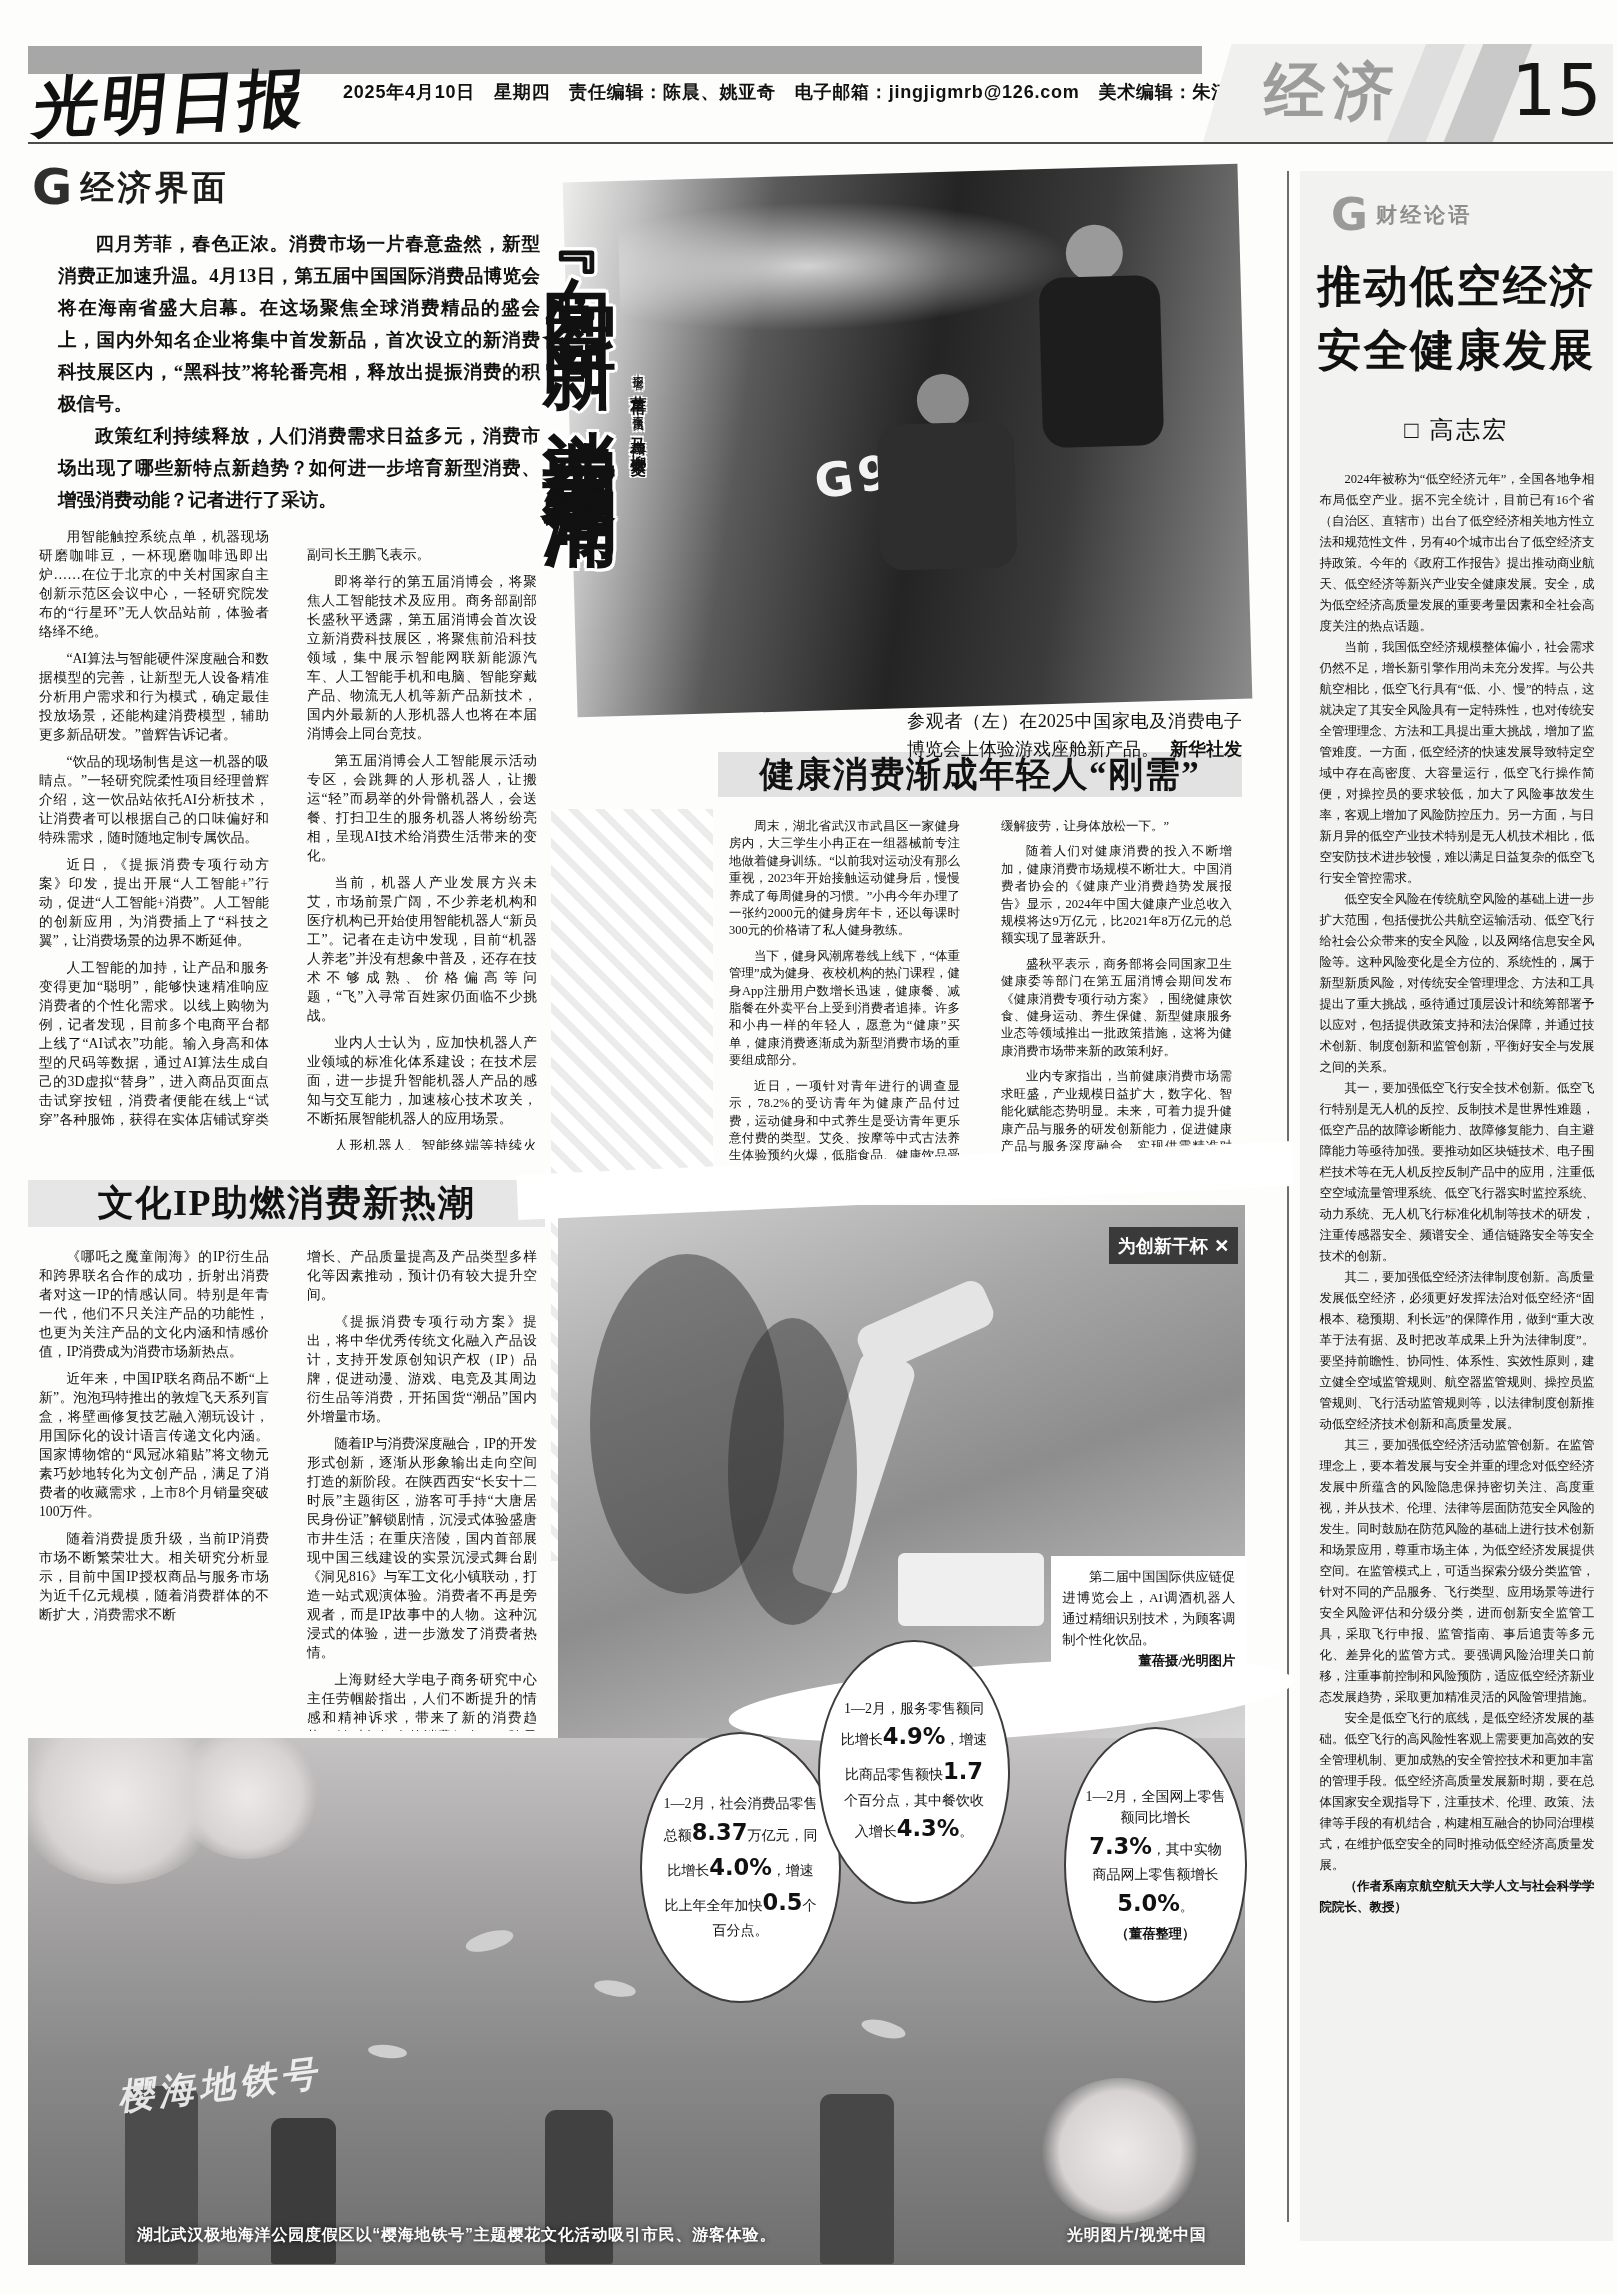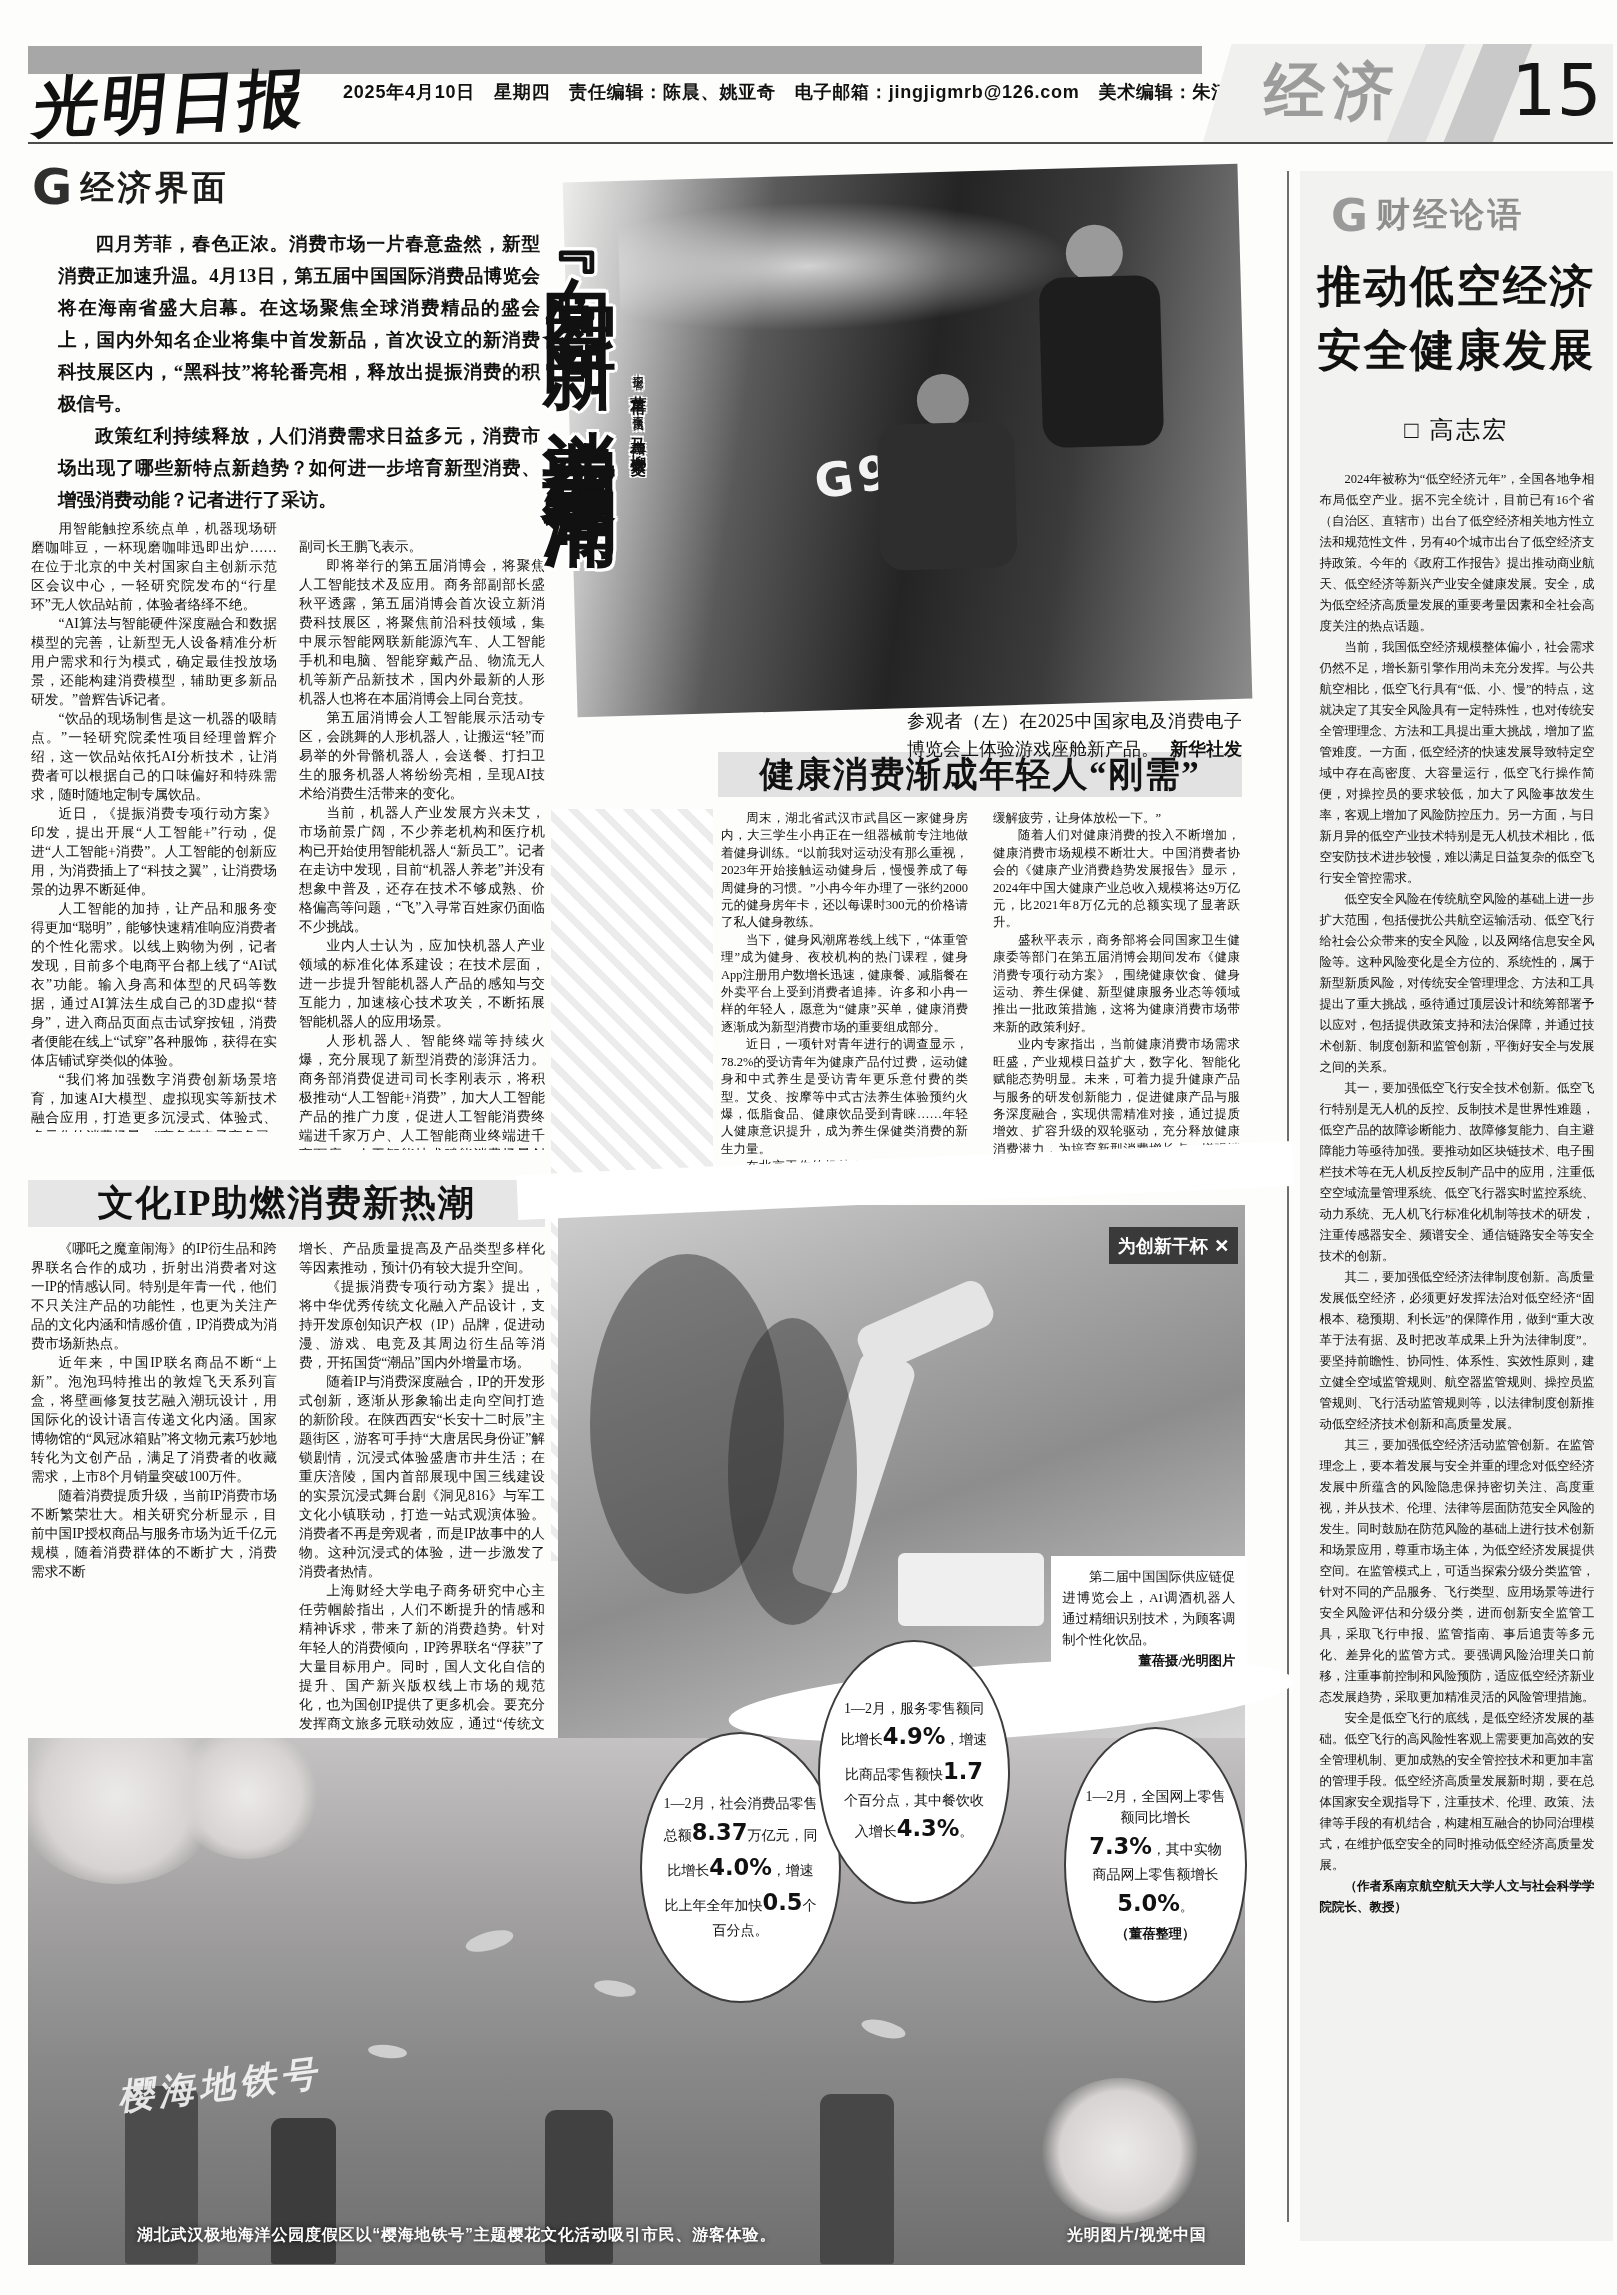--- a/index.html
+++ b/index.html
@@ -27,21 +27,21 @@
   .glogo{font-family:"DejaVu Sans",sans-serif;font-weight:bold;line-height:1;}
   .tagtext{font-weight:bold;letter-spacing:3.2px;font-family:"Liberation Sans","DejaVu Sans",sans-serif;}
 
   
   .intro{left:58px;top:228px;width:482px;font-size:18.6px;line-height:32px;font-weight:600;text-align:justify;}
   .intro p{margin:0;text-indent:2em;}
 
   
   .band{background:#e6e6e6;display:flex;align-items:center;justify-content:center;
         font-weight:bold;letter-spacing:1.6px;}
-  .cols p{margin:0;text-indent:2em;}
+  .cols p{margin:8px;text-indent:2em;}
   .cols{text-align:justify;overflow:hidden;}
   .a12{font-size:13.7px;line-height:19px;}
   .a3{font-size:12.5px;line-height:17.4px;}
 
   
   .stripebg{background:repeating-linear-gradient(45deg,#ececec 0 7.3px,#ffffff 7.3px 19.4px);}
   .vhead{writing-mode:vertical-rl;font-size:74px;font-weight:900;letter-spacing:11.3px;line-height:1.15;
          text-shadow:-2.4px -2.4px 0 #fff,2.4px -2.4px 0 #fff,-2.4px 2.4px 0 #fff,2.4px 2.4px 0 #fff,
                      -3.2px 0 0 #fff,3.2px 0 0 #fff,0 -3.2px 0 #fff,0 3.2px 0 #fff;z-index:7;}
   .byline{writing-mode:vertical-rl;z-index:7;line-height:1.2;
@@ -244,21 +244,21 @@
     <div class="inner">
       <span>1—2月，全国网上零售额同比增长</span><span class="num">7.3%</span><span>，其中实物商品网上零售额增长</span><span class="num">5.0%</span><span>。</span>
       <div class="note">（董蓓整理）</div>
     </div>
   </div>
 
   <div class="abs vdivider"></div>
   <div class="abs panel">
     <div class="gtag" style="position:absolute;left:31px;top:21px;">
       <span class="glogo" style="font-size:45px;color:#9a9a9a;">G</span>
-      <span class="tagtext" style="font-size:34px;color:#8e8e8e;">财经论语</span>
+      <span class="tagtext" style="font-size:21px;color:#8e8e8e;">财经论语</span>
     </div>
     <div class="ctitle abs" style="left:0;top:94px;width:100%;">推动低空经济</div>
     <div class="ctitle abs" style="left:0;top:158px;width:100%;">安全健康发展</div>
     <div class="cauthor abs" style="left:0;top:243px;width:100%;">□  高志宏</div>
     <div class="cbody abs" style="left:19.4px;top:298px;width:275px;height:1706px;">
       <p>2024年被称为“低空经济元年”，全国各地争相布局低空产业。据不完全统计，目前已有16个省（自治区、直辖市）出台了低空经济相关地方性立法和规范性文件，另有40个城市出台了低空经济支持政策。今年的《政府工作报告》提出推动商业航天、低空经济等新兴产业安全健康发展。安全，成为低空经济高质量发展的重要考量因素和全社会高度关注的热点话题。</p>
       <p>当前，我国低空经济规模整体偏小，社会需求仍然不足，增长新引擎作用尚未充分发挥。与公共航空相比，低空飞行具有“低、小、慢”的特点，这就决定了其安全风险具有一定特殊性，也对传统安全管理理念、方法和工具提出重大挑战，增加了监管难度。一方面，低空经济的快速发展导致特定空域中存在高密度、大容量运行，低空飞行操作简便，对操控员的要求较低，加大了风险事故发生率，客观上增加了风险防控压力。另一方面，与日新月异的低空产业技术特别是无人机技术相比，低空安防技术进步较慢，难以满足日益复杂的低空飞行安全管控需求。</p>
       <p>低空安全风险在传统航空风险的基础上进一步扩大范围，包括侵扰公共航空运输活动、低空飞行给社会公众带来的安全风险，以及网络信息安全风险等。这种风险变化是全方位的、系统性的，属于新型新质风险，对传统安全管理理念、方法和工具提出了重大挑战，亟待通过顶层设计和统筹部署予以应对，包括提供政策支持和法治保障，并通过技术创新、制度创新和监管创新，平衡好安全与发展之间的关系。</p>
       <p>其一，要加强低空飞行安全技术创新。低空飞行特别是无人机的反控、反制技术是世界性难题，低空产品的故障诊断能力、故障修复能力、自主避障能力等亟待加强。要推动如区块链技术、电子围栏技术等在无人机反控反制产品中的应用，注重低空空域流量管理系统、低空飞行器实时监控系统、动力系统、无人机飞行标准化机制等技术的研发，注重传感器安全、频谱安全、通信链路安全等安全技术的创新。</p>
       <p>其二，要加强低空经济法律制度创新。高质量发展低空经济，必须更好发挥法治对低空经济“固根本、稳预期、利长远”的保障作用，做到“重大改革于法有据、及时把改革成果上升为法律制度”。要坚持前瞻性、协同性、体系性、实效性原则，建立健全空域监管规则、航空器监管规则、操控员监管规则、飞行活动监管规则等，以法律制度创新推动低空经济技术创新和高质量发展。</p>

